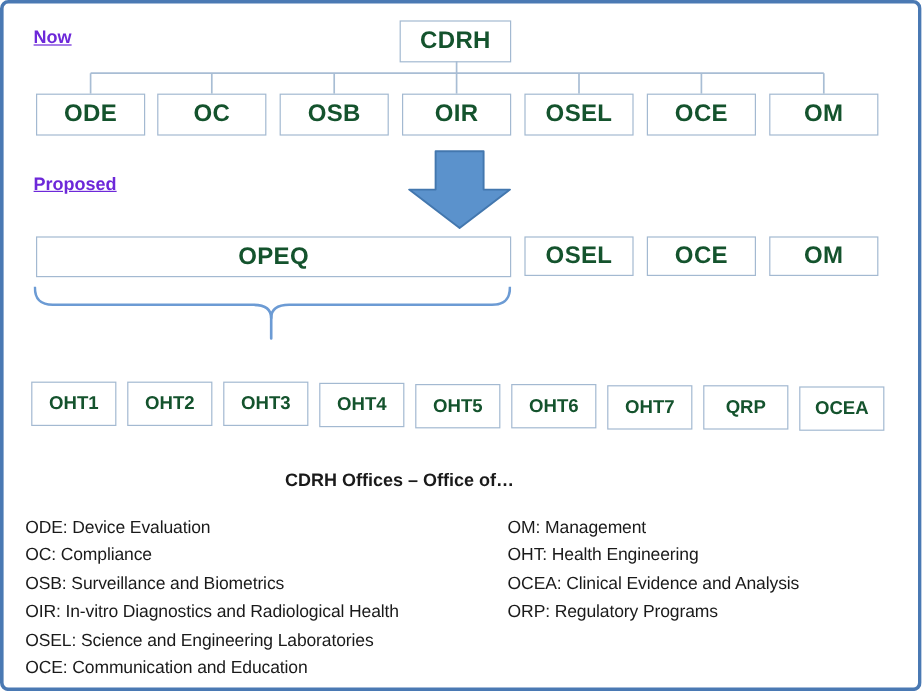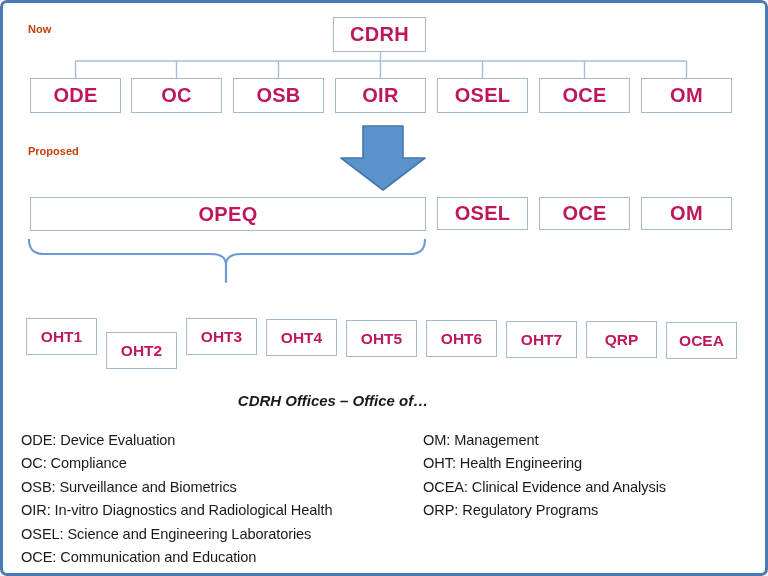--- a/index.html
+++ b/index.html
@@ -9,41 +9,41 @@
     box-sizing:border-box;
     background:#ffffff;
     border:3px solid #4a79b3;
     border-radius:7px;
     overflow:hidden;
     font-family:"Liberation Sans", sans-serif;
     color:#1a1a1a;
   }
   .abs{position:absolute;}
   .red-label{
-    color:#c2410c;
+    color:#6d28d9;
     font-weight:bold;
-    font-size:11px;
+    font-size:15px;
+    text-decoration:underline;
   }
   .org-box{
     position:absolute;
     box-sizing:border-box;
     background:#ffffff;
     border:1.6px solid #a3b9d1;
     display:flex;align-items:center;justify-content:center;
     font-weight:bold;
-    color:#be185d;
+    color:#14532d;
   }
   .big-box{font-size:20px;letter-spacing:0.3px;}
   .small-box{font-size:15.5px;}
   svg{display:block;}
   .legend-heading{
     font-weight:bold;
     font-size:15px;
     text-align:center;
-    font-style:italic;
   }
   .legend-col{
     position:absolute;
     font-size:14.6px;
     line-height:23.4px;
     letter-spacing:-0.1px;
     white-space:nowrap;
   }
 </style>
 </head>
@@ -87,21 +87,21 @@
   <div class="org-box big-box" style="left:434px;top:194px;width:91px;height:33px;">OSEL</div>
   <div class="org-box big-box" style="left:536px;top:194px;width:91px;height:33px;">OCE</div>
   <div class="org-box big-box" style="left:638px;top:194px;width:91px;height:33px;">OM</div>
 
   <svg class="abs" style="left:25px;top:236px;" width="398" height="45" viewBox="0 0 398 45">
     <path d="M1,0 C1,11 6,15 16,15 L183,15 C193,15 198,19 198,26 L198,43" fill="none" stroke="#6c9bd4" stroke-width="2.2" stroke-linecap="round"></path>
     <path d="M397,0 C397,11 392,15 382,15 L213,15 C203,15 198,19 198,26" fill="none" stroke="#6c9bd4" stroke-width="2.2" stroke-linecap="round"></path>
   </svg>
 
   <div class="org-box small-box" style="left:23px;top:315px;width:71px;height:37px;">OHT1</div>
-  <div class="org-box small-box" style="left:103px;top:329px;width:71px;height:37px;">OHT2</div>
+  <div class="org-box small-box" style="left:103px;top:315px;width:71px;height:37px;">OHT2</div>
   <div class="org-box small-box" style="left:183px;top:315px;width:71px;height:37px;">OHT3</div>
   <div class="org-box small-box" style="left:263px;top:316px;width:71px;height:37px;">OHT4</div>
   <div class="org-box small-box" style="left:343px;top:317px;width:71px;height:37px;">OHT5</div>
   <div class="org-box small-box" style="left:423px;top:317px;width:71px;height:37px;">OHT6</div>
   <div class="org-box small-box" style="left:503px;top:318px;width:71px;height:37px;text-align:right;">OHT7</div>
   <div class="org-box small-box" style="left:583px;top:318px;width:71px;height:37px;">QRP</div>
   <div class="org-box small-box" style="left:663px;top:319px;width:71px;height:37px;">OCEA</div>
 
   <div class="abs legend-heading" style="left:0;top:389px;width:660px;">CDRH Offices – Office of…</div>
 

